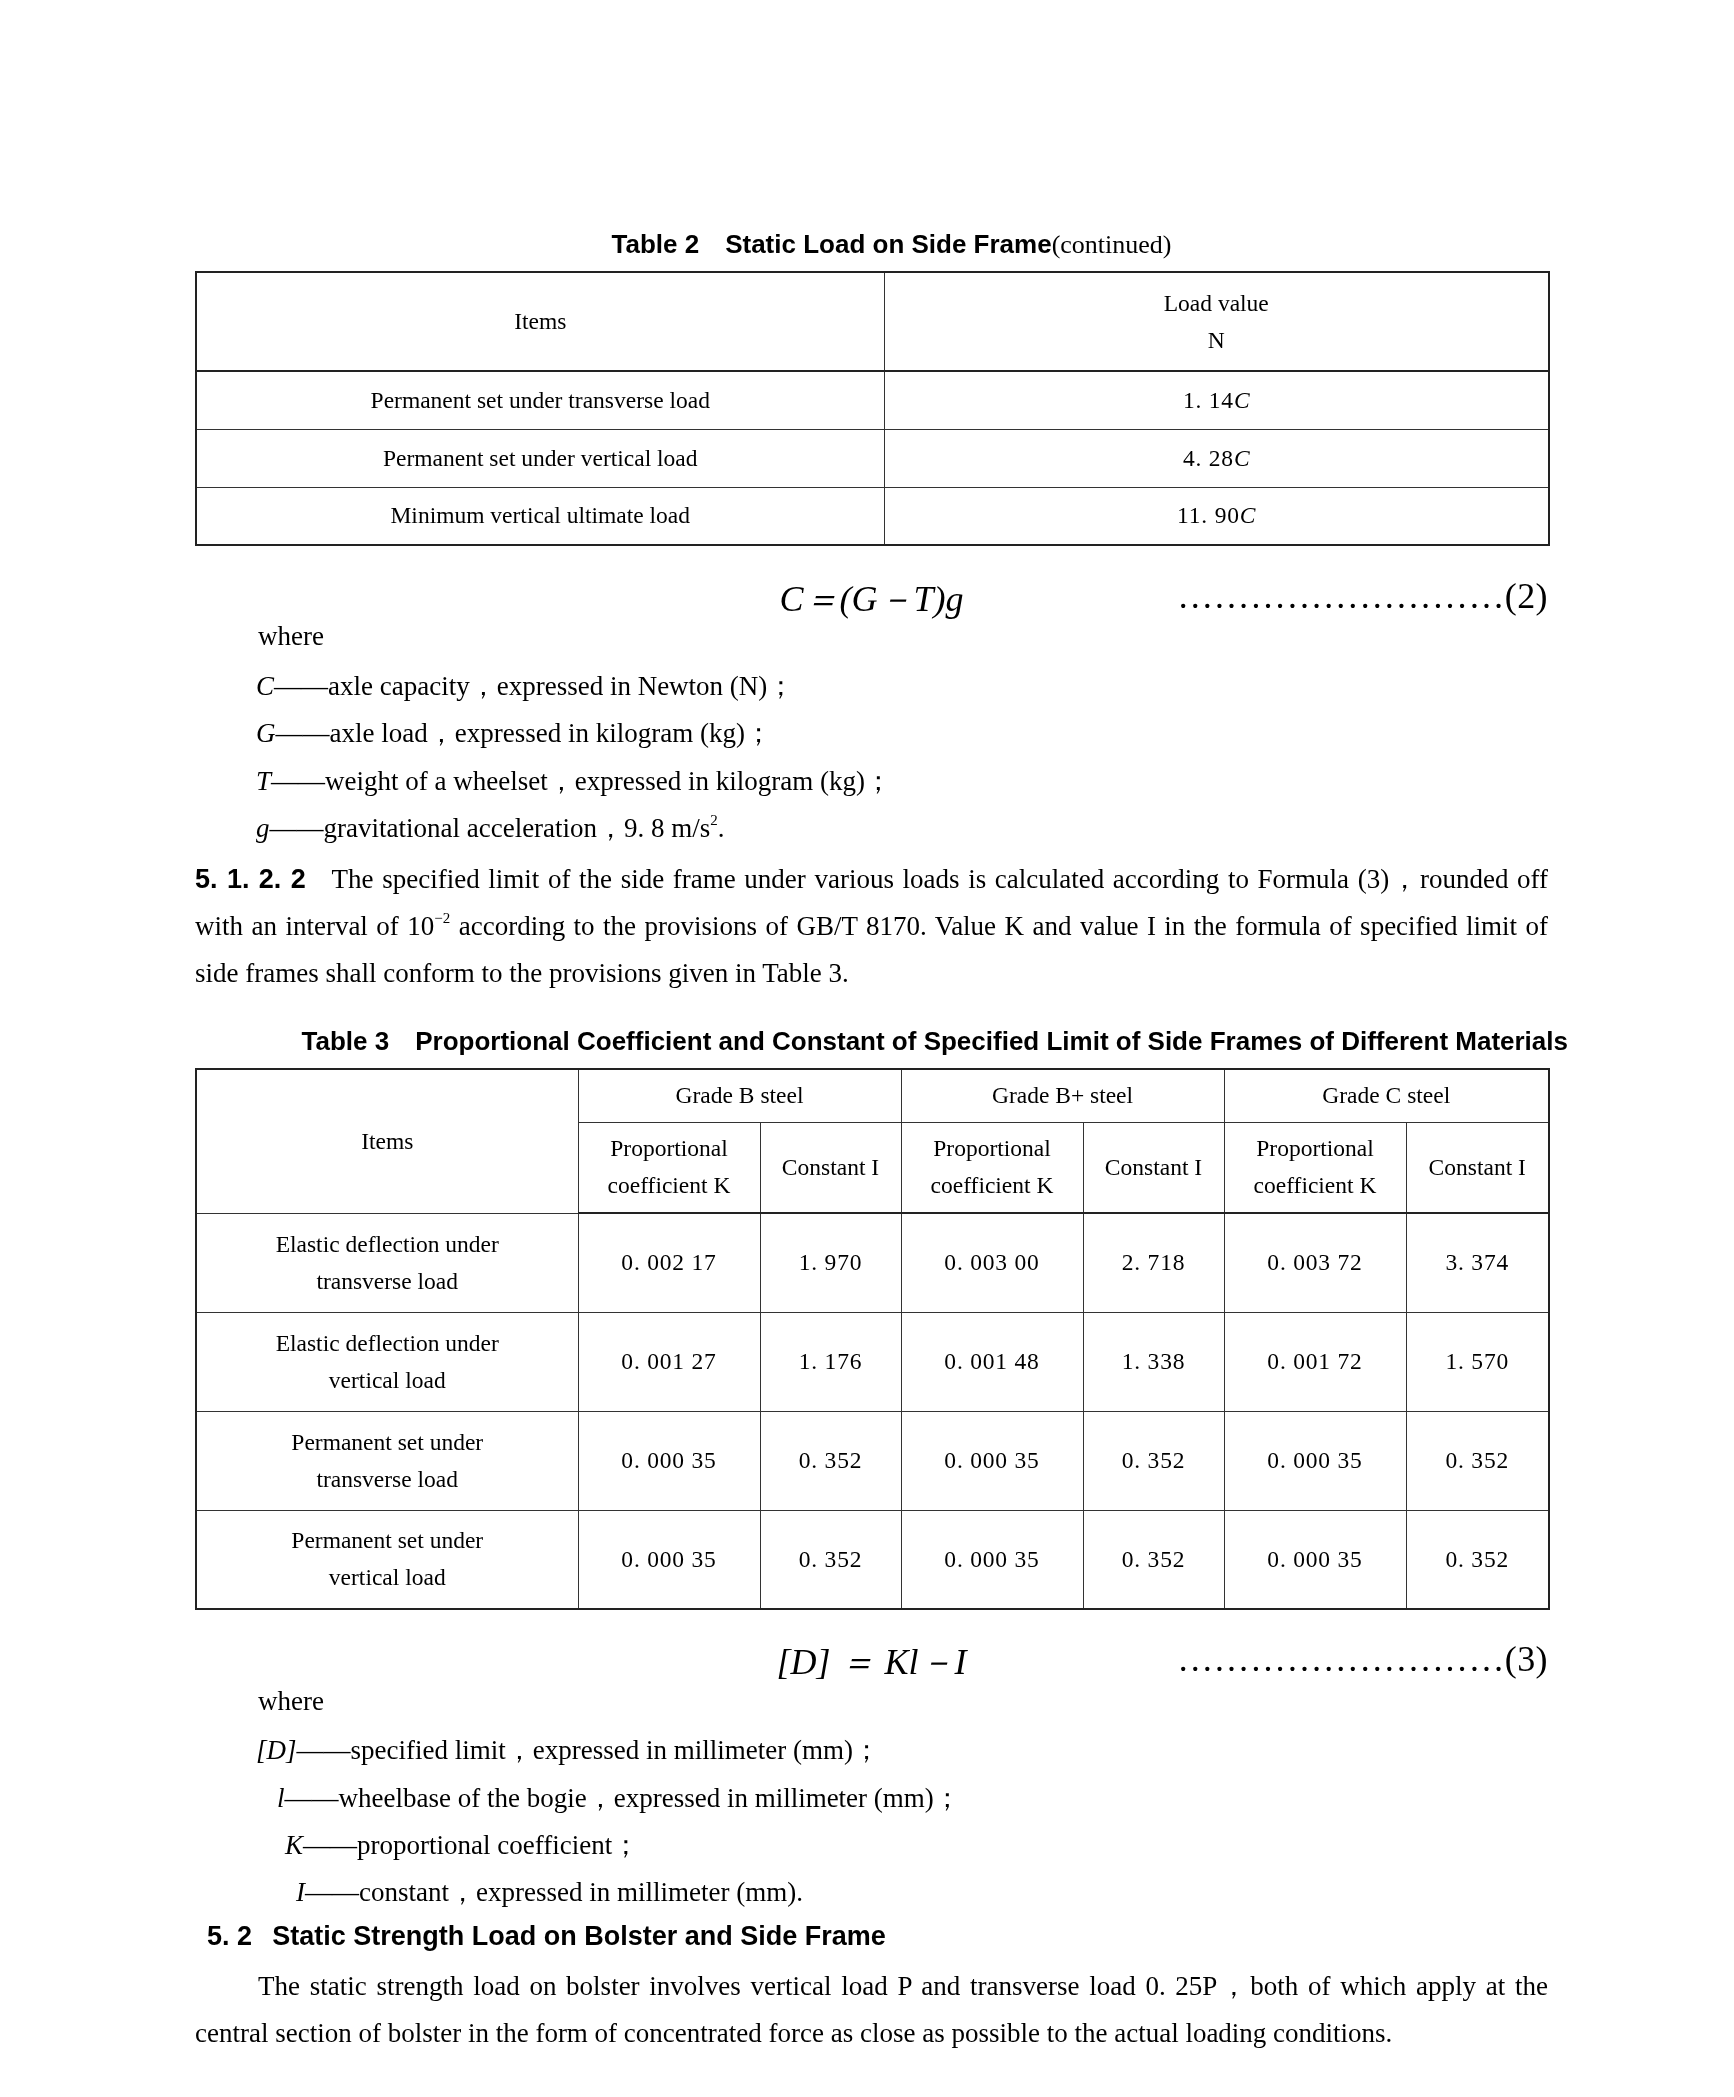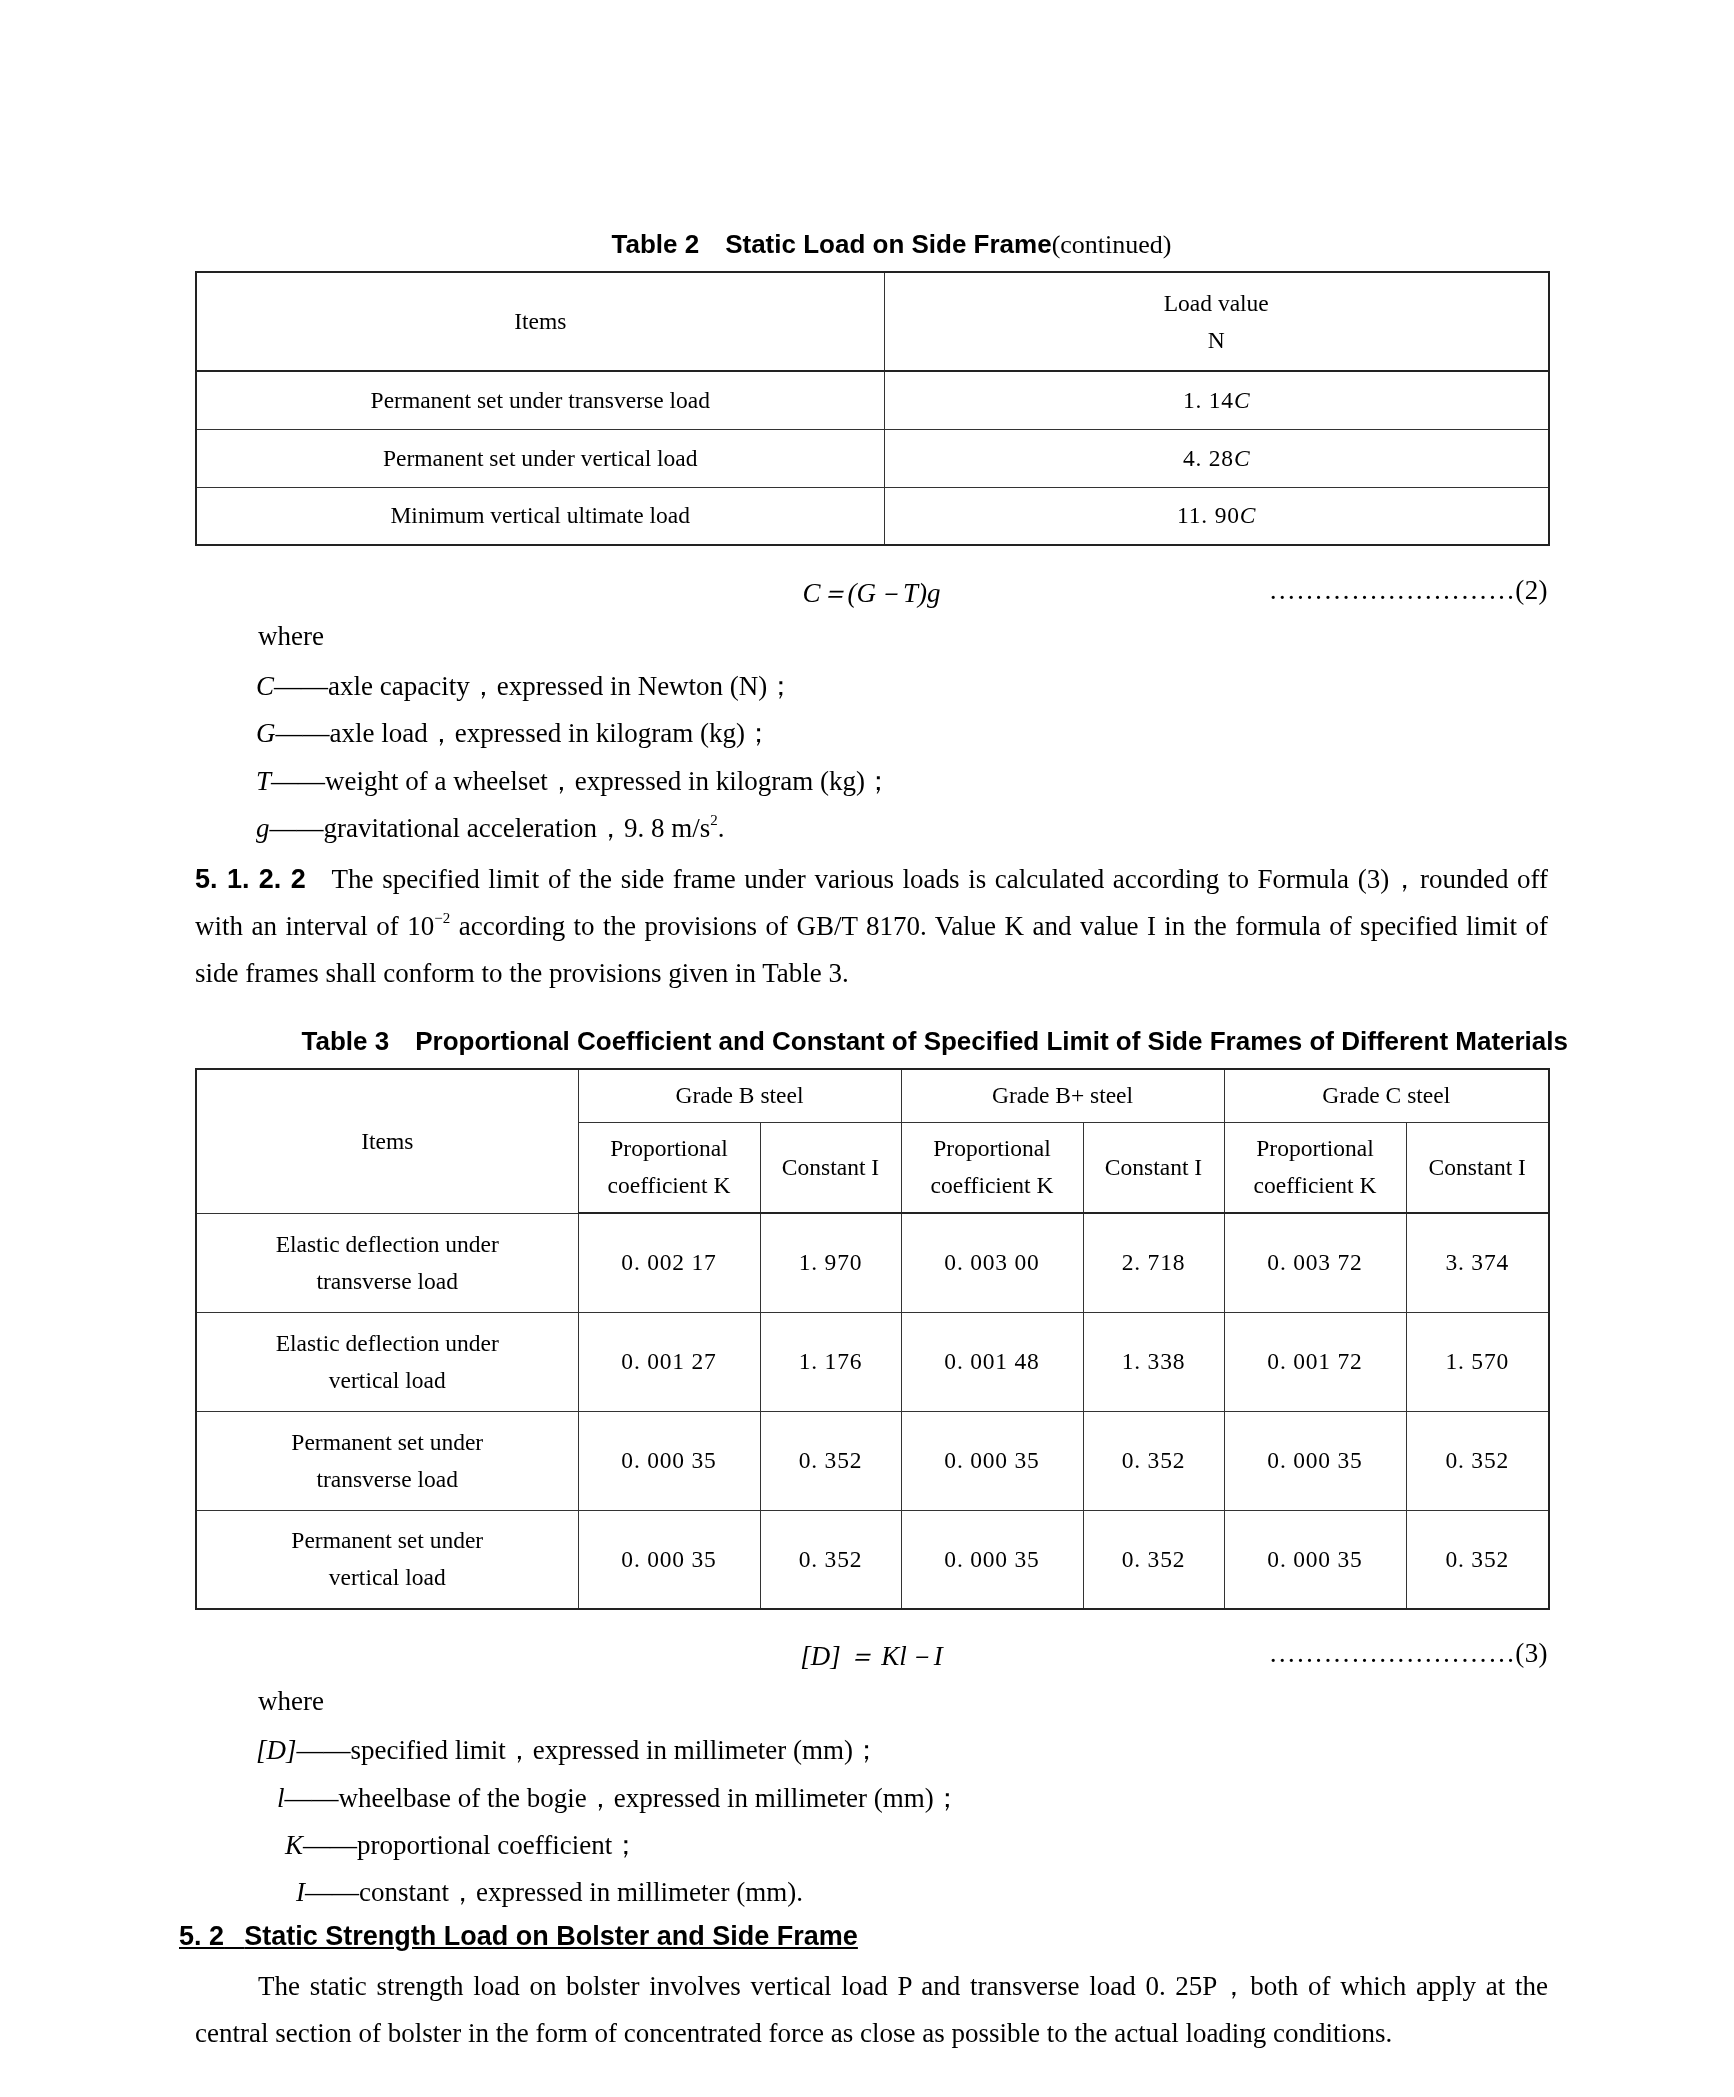--- a/index.html
+++ b/index.html
@@ -23,21 +23,21 @@
     border-left: 2.1px solid #222; border-right: 2.1px solid #222;
   }
   table.doc td, table.doc th {
     border: 0.8px solid #333; text-align: center; vertical-align: middle;
     font-weight: normal; font-size: 23.5px; line-height: 37px; padding: 0 5px;
   }
   table.doc tr.head-last th, table.doc tr.head-last td { border-bottom: 2.9px solid #222; }
   .mono-num { letter-spacing: 0.8px; }
   i.var { font-style: italic; }
 
-  .formula-row { position: absolute; left: 195px; width: 1353px; height: 38px; font-size: 27px; }
+  .formula-row { position: absolute; left: 195px; width: 1353px; height: 38px; font-size: 36px; }
   .formula-row .formula { position: absolute; left: 0; width: 1353px; text-align: center; }
   .formula-row .eq-num { position: absolute; right: 0; letter-spacing: 0.4px; }
 
   .para { position: absolute; left: 195px; width: 1353px; font-size: 27px; line-height: 47px; text-align: justify; }
   .indent { text-indent: 63px; }
   .line { position: absolute; font-size: 27px; white-space: nowrap; }
   .sec-num { font-family: "Liberation Sans", sans-serif; font-weight: bold; }
   .sec-title { font-family: "Liberation Sans", sans-serif; font-weight: bold; }
   sup { font-size: 15px; vertical-align: 11.7px; line-height: 0; }
 </style>
@@ -188,19 +188,19 @@
     <div class="formula"><i>[D] ＝ Kl－I</i></div>
     <div class="eq-num">………………………(3)</div>
   </div>
 
   <div class="line" style="left:258px; top:1686px;">where</div>
   <div class="line" style="left:256px; top:1732px;"><i>[D]</i><span>——specified limit，expressed in millimeter (mm)；</span></div>
   <div class="line" style="left:277px; top:1780px;"><i>l</i><span>——wheelbase of the bogie，expressed in millimeter (mm)；</span></div>
   <div class="line" style="left:285px; top:1827px;"><i>K</i><span>——proportional coefficient；</span></div>
   <div class="line" style="left:296px; top:1874px;"><i>I</i><span>——constant，expressed in millimeter (mm).</span></div>
 
-  <div class="line" style="left:179px; top:1921px;text-decoration:underline;">
+  <div class="line" style="left:207px; top:1921px;">
     <span class="sec-num">5. 2</span>&nbsp;&nbsp;&nbsp;<span class="sec-title">Static Strength Load on Bolster and Side Frame</span>
   </div>
   <div class="para indent" style="top:1963px;">The static strength load on bolster involves vertical load P and transverse load 0. 25P，both of which apply at the central section of bolster in the form of concentrated force as close as possible to the actual loading conditions.</div>
 
 </div>
 
 
 </body></html>

